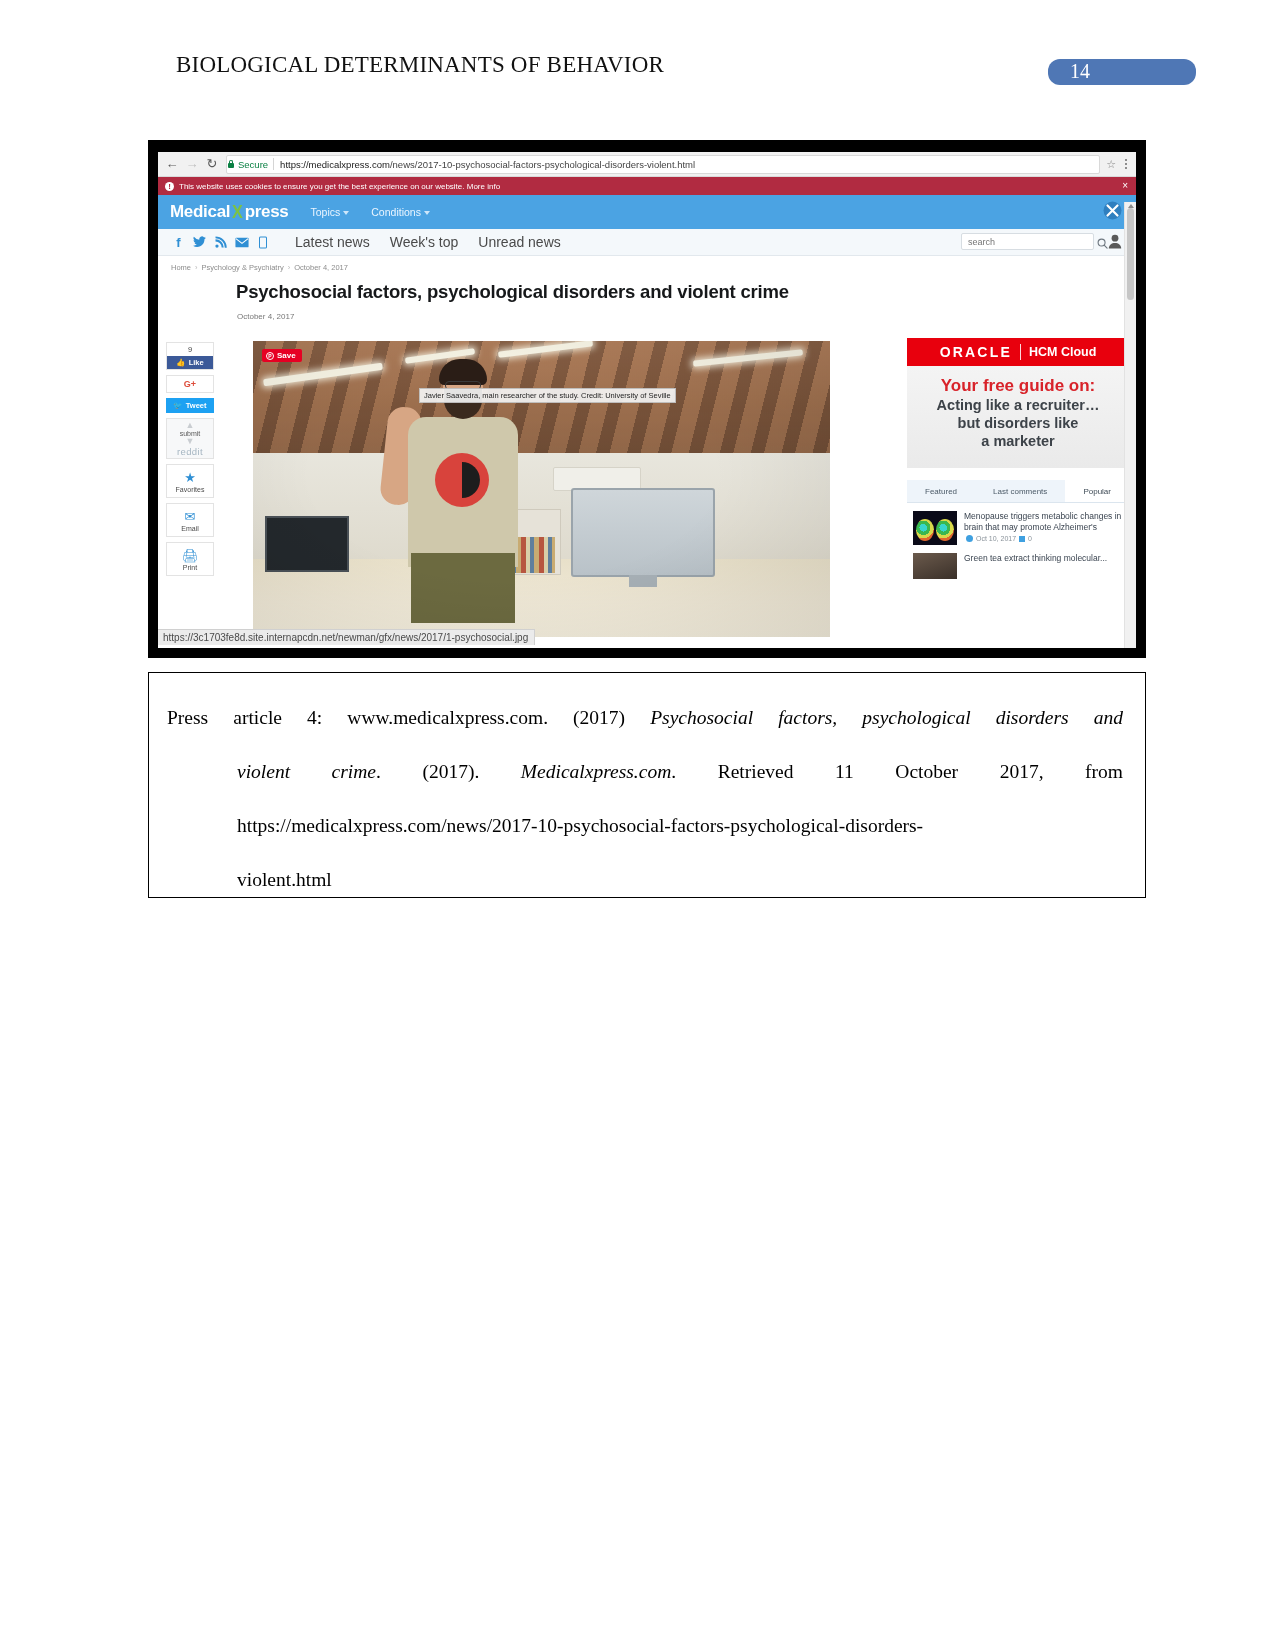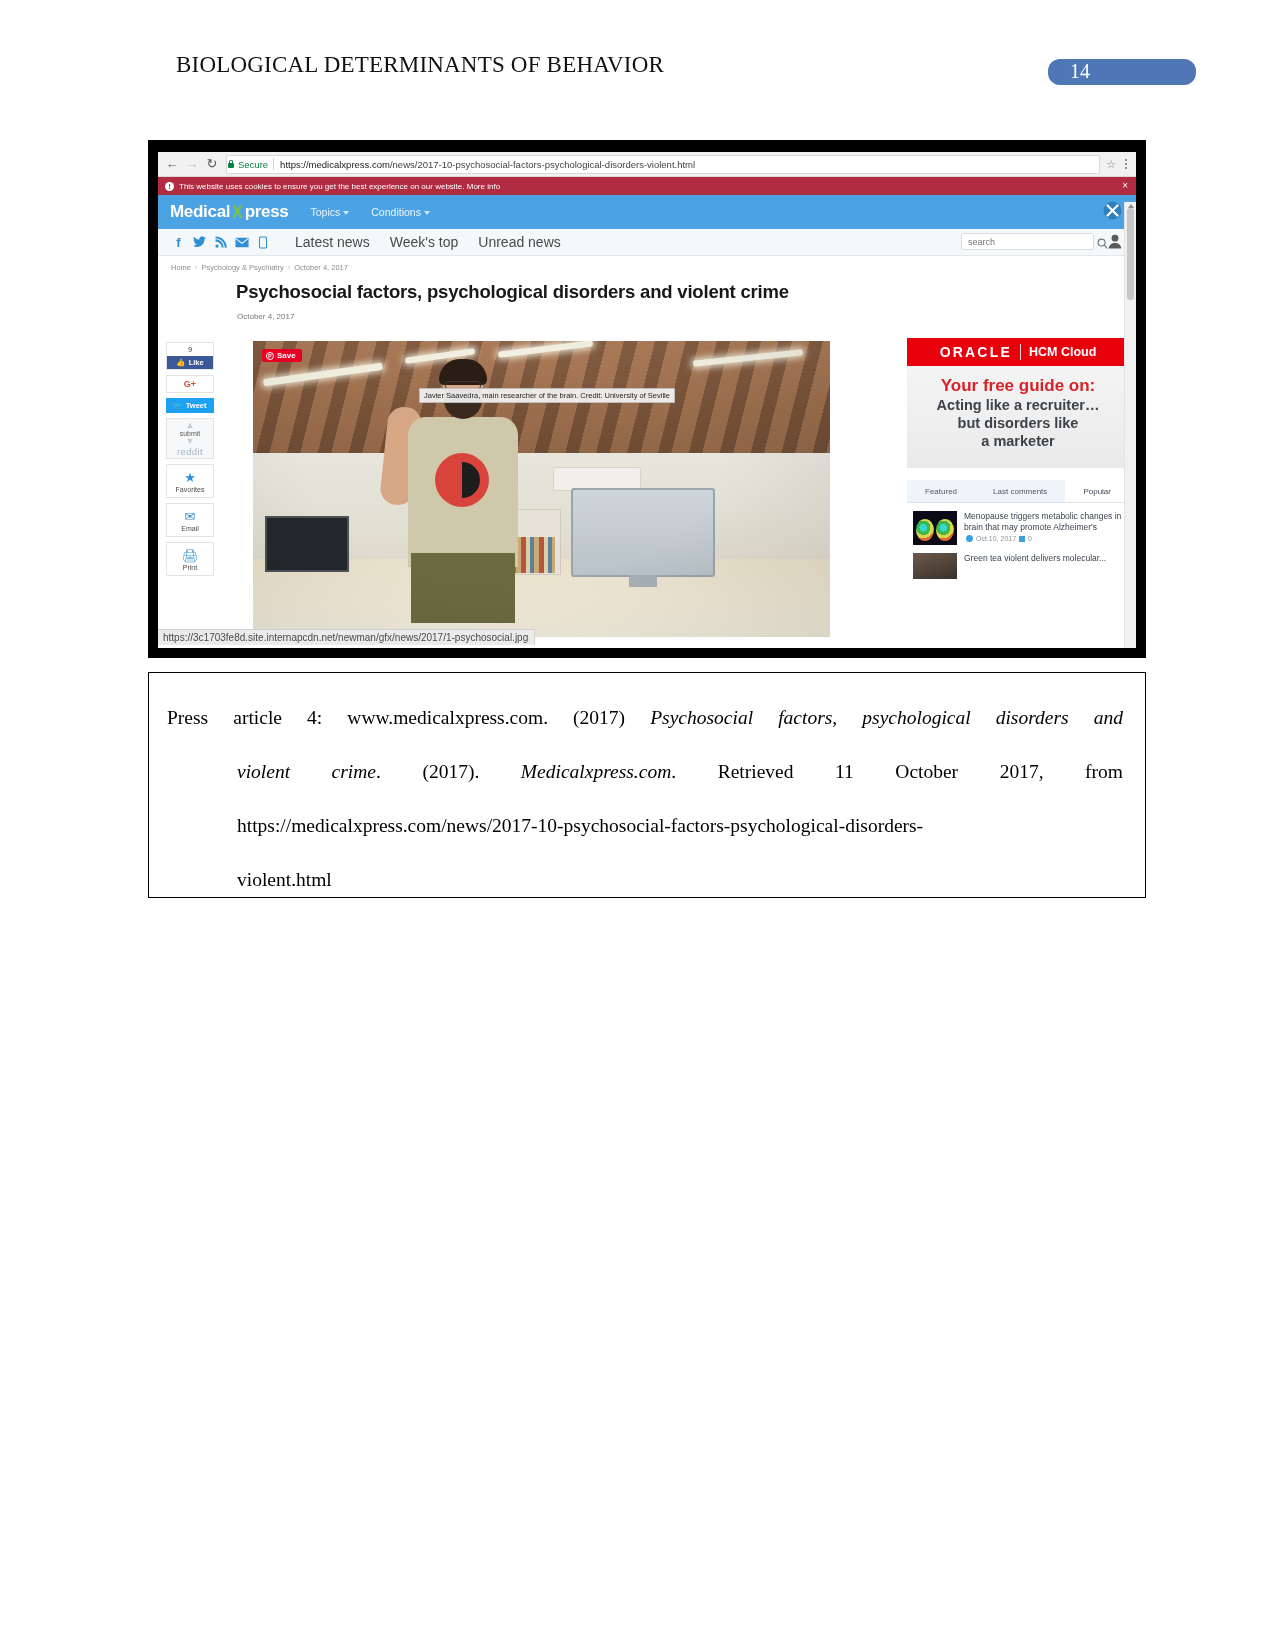--- a/index.html
+++ b/index.html
@@ -917,21 +917,21 @@
           <div class="hero-pants"></div>
           <div class="hero-person-head"></div>
           <div class="hero-person-hair"></div>
           <div class="hero-person-beard"></div>
           <div class="hero-glasses"></div>
           <div class="hero-vignette"></div>
           <div class="save-badge">
             <span class="p-circle">P</span>
             <span>Save</span>
           </div>
-          <div class="hero-caption">Javier Saavedra, main researcher of the brain. Credit: University of Seville</div>
+          <div class="hero-caption">Javier Saavedra, main researcher of the study. Credit: University of Seville</div>
         </div>
 
         <div class="right-rail">
           <div class="ad-box">
             <div class="ad-top">
               <span class="ad-oracle">ORACLE</span>
               <span class="ad-div"></span>
               <span class="ad-hcm">HCM Cloud</span>
             </div>
             <div class="ad-body">
@@ -959,21 +959,21 @@
                 <span class="dot-b"></span>
                   <span>Oct 10, 2017</span>
                 <span class="sq-b"></span>
                   <span>0</span>
               </span>
             </div>
           </div>
 
           <div class="news-item2">
             <div class="news-thumb2"></div>
-            <div class="news-text">Green tea violent delivers molecular...</div>
+            <div class="news-text">Green tea extract thinking molecular...</div>
           </div>
         </div>
 
         <div class="status-url">https://3c1703fe8d.site.internapcdn.net/newman/gfx/news/2017/1-psychosocial.jpg</div>
       </div>
 
       <div class="vscroll">
         <div class="arrow-up"></div>
         <div class="thumb"></div>
 

